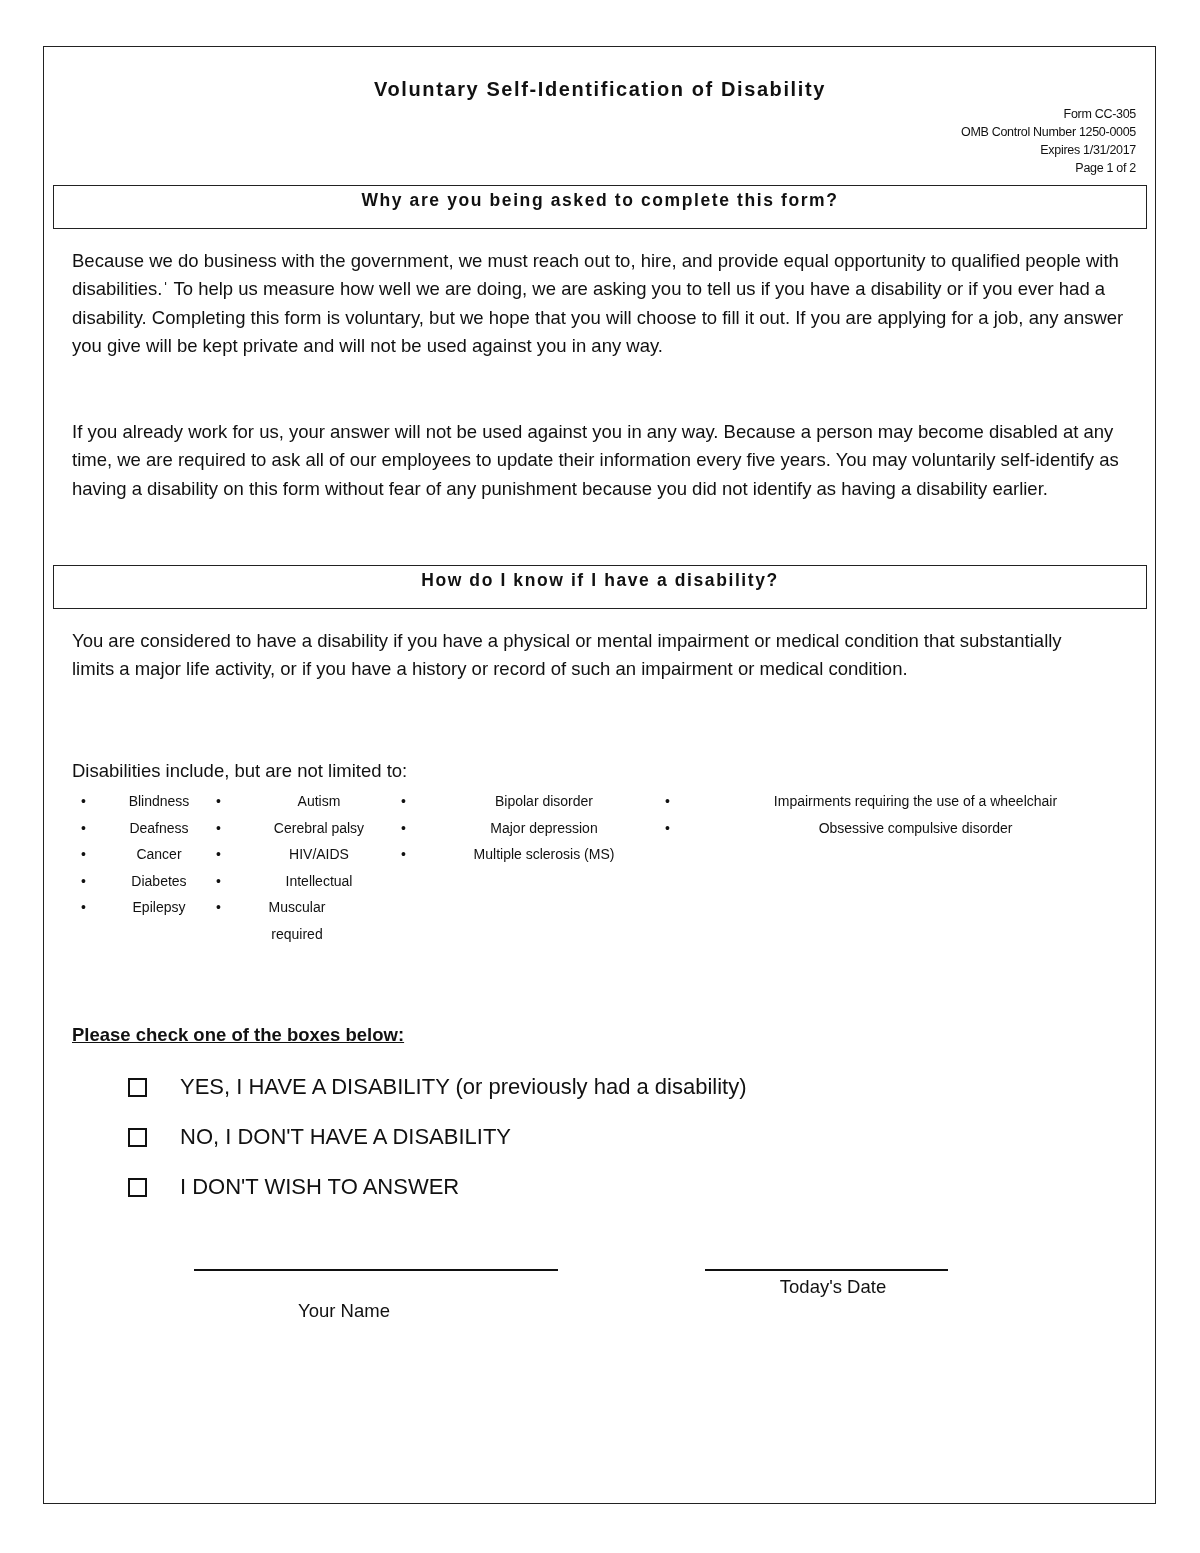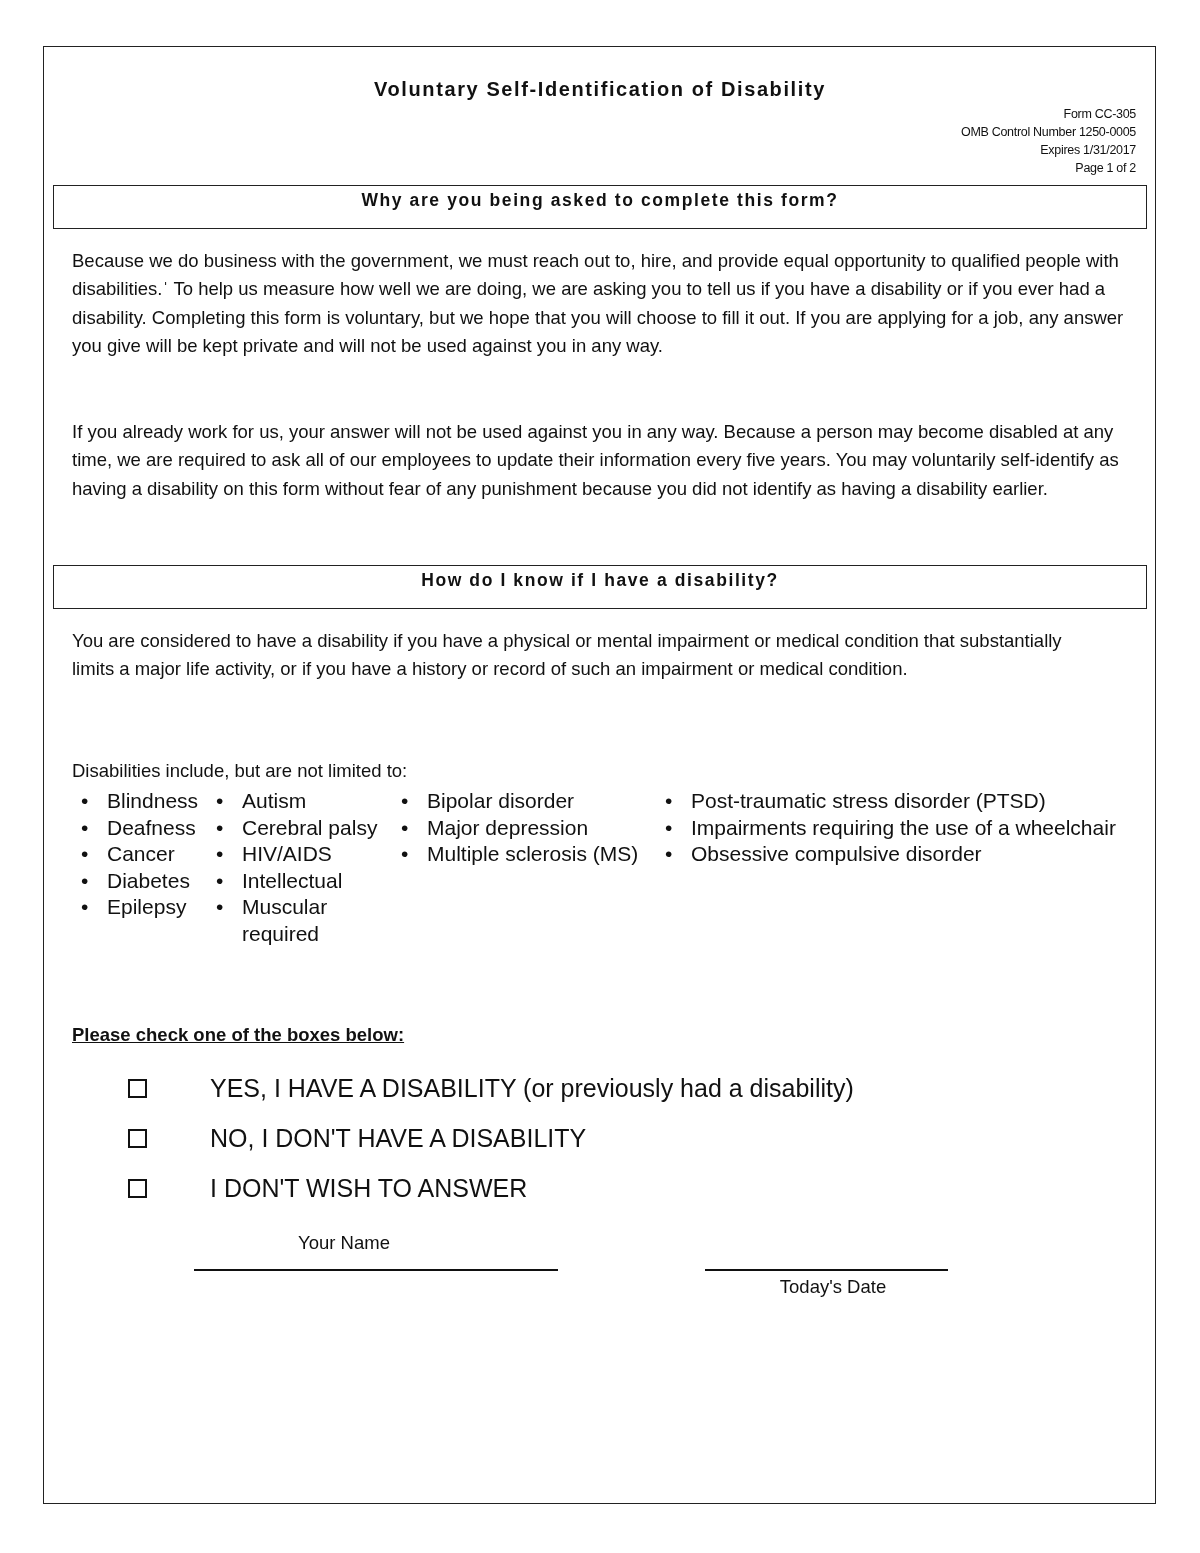--- a/index.html
+++ b/index.html
@@ -2,26 +2,26 @@
 <html><head>
 <meta charset="utf-8">
 <style>
   html, body { margin: 0; padding: 0; background: #ffffff; }
   body { width: 1200px; height: 1553px; position: relative; font-family: "Liberation Sans", sans-serif; color: #111; }
   .page { position: absolute; left: 43px; top: 46px; width: 1113px; height: 1458px; border: 1.5px solid #222; box-sizing: border-box; }
   .title { position: absolute; left: 0; right: 0; top: 78px; text-align: center; font-weight: bold; font-size: 20px; letter-spacing: 1.6px; }
   .meta { position: absolute; right: 64px; top: 105px; text-align: right; font-size: 12.5px; line-height: 18px; letter-spacing: -0.3px; }
   .section-header { position: absolute; left: 53px; width: 1094px; height: 44px; border: 1.8px solid #222; box-sizing: border-box; text-align: center; font-weight: bold; font-size: 17.5px; letter-spacing: 1.6px; line-height: 29px; }
   .para { position: absolute; left: 72px; width: 1060px; font-size: 18.5px; line-height: 28.4px; }
-  .cols { position: absolute; top: 788px; font-size: 21px; line-height: 26.5px; }
+  .cols { position: absolute; top: 788px; font-size: 14px; line-height: 26.5px; text-align: center; }
   .cols ul { list-style: none; margin: 0; padding: 0; }
   .cols li { position: relative; padding-left: 26px; }
   .cols li::before { content: "\2022"; position: absolute; left: 0; }
   .check-title { position: absolute; left: 72px; top: 1024px; font-weight: bold; font-size: 18.5px; text-decoration: underline; }
-  .opt { position: absolute; left: 128px; font-size: 25px; display: flex; align-items: center; gap: 30px; }
+  .opt { position: absolute; left: 128px; font-size: 22px; display: flex; align-items: center; }
   .box { width: 19px; height: 19px; border: 2px solid #111; box-sizing: border-box; margin-right: 33px; cursor: pointer; }
   .sig-line { position: absolute; height: 0; border-top: 2.5px solid #111; }
   .sig-label { position: absolute; font-size: 18.5px; text-align: center; }
 </style>
 </head>
 <body>
 
 <div class="page"></div>
 
 <div class="title">Voluntary Self-Identification of Disability</div>
@@ -62,21 +62,20 @@
 </div>
 <div class="cols" style="left:401px; width:260px;">
   <ul>
     <li>Bipolar disorder</li>
     <li>Major depression</li>
     <li>Multiple sclerosis (MS)</li>
   </ul>
 </div>
 <div class="cols" style="left:665px; width:475px;">
   <ul>
-    <li>Post-traumatic stress disorder (PTSD)</li>
     <li>Impairments requiring the use of a wheelchair</li>
     <li>Obsessive compulsive disorder</li>
   </ul>
 </div>
 
 <div class="check-title">Please check one of the boxes below:</div>
 
 <div class="opt" style="top:1074px;">
   <div class="box"></div>
   <span>YES, I HAVE A DISABILITY (or previously had a disability)</span>
@@ -84,16 +83,16 @@
 <div class="opt" style="top:1124px;">
   <div class="box"></div>
   <span>NO, I DON'T HAVE A DISABILITY</span>
 </div>
 <div class="opt" style="top:1174px;">
   <div class="box"></div>
   <span>I DON'T WISH TO ANSWER</span>
 </div>
 
 <div class="sig-line" style="left:194px; top:1269px; width:364px;"></div>
-<div class="sig-label" style="left:194px; top:1232px; width:300px;">Your Name</div>
+<div class="sig-label" style="left:194px; top:1300px; width:300px;">Your Name</div>
 
 <div class="sig-line" style="left:705px; top:1269px; width:243px;"></div>
 <div class="sig-label" style="left:705px; top:1276px; width:256px;">Today's Date</div>
 
 </body></html>

